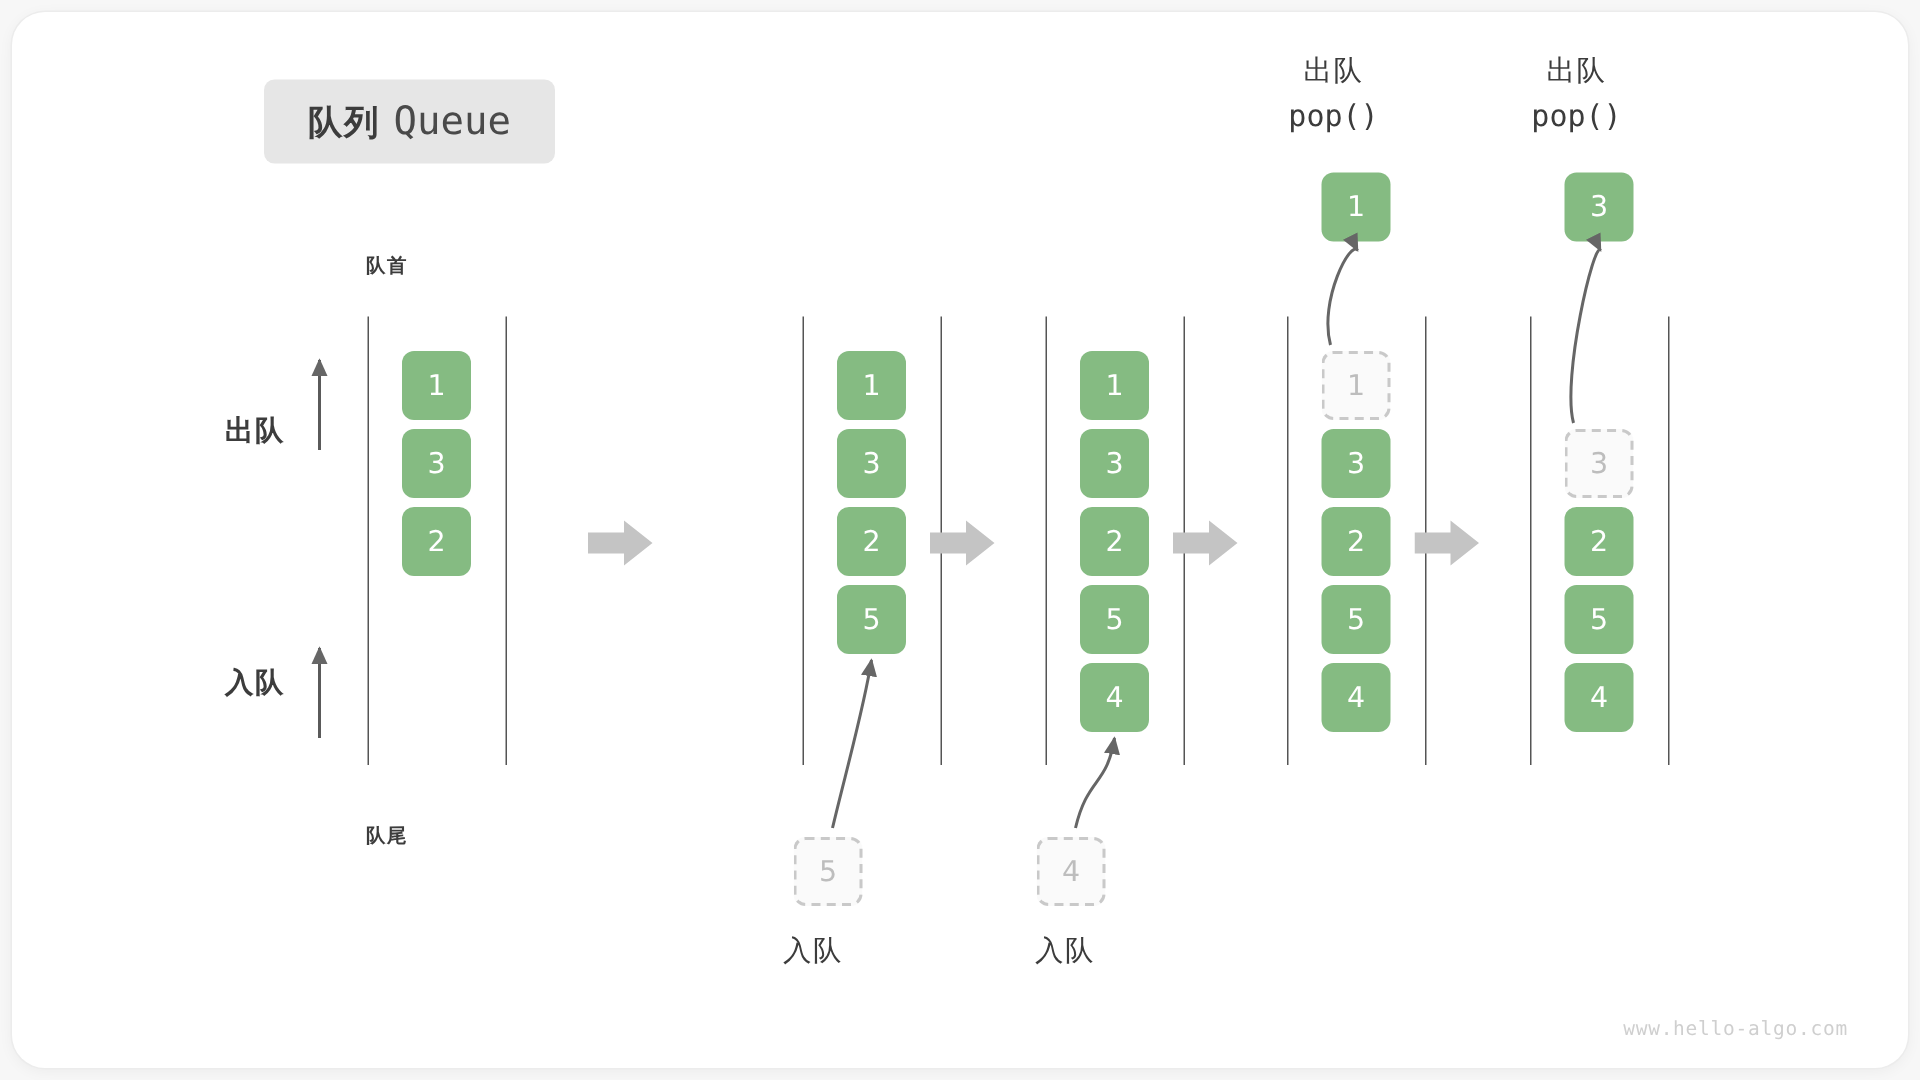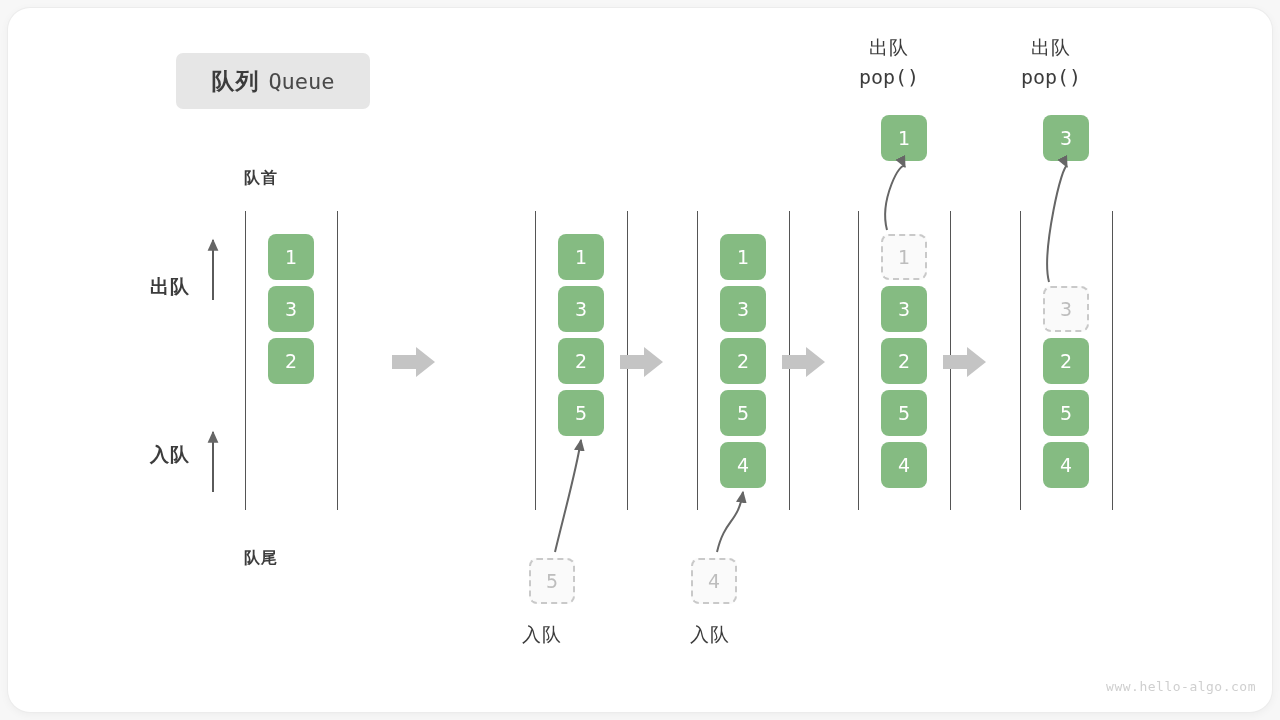--- a/index.html
+++ b/index.html
@@ -40,33 +40,33 @@
     justify-content: center;
     gap: 9px;
   }
   #title-badge .cn {
     font-size: 23px;
     font-weight: bold;
     color: #3c3c3c;
     letter-spacing: 1px;
   }
   #title-badge .en {
-    font-size: 22px;
+    font-size: 26px;
     color: #4a4a4a;
     font-family: "DejaVu Sans Mono", "Liberation Mono", monospace;
   }
 
   
   .abs-label {
     position: absolute;
     color: #3c3c3c;
     white-space: nowrap;
   }
   .head-label {
-    font-size: 16px;
+    font-size: 13px;
     font-weight: bold;
     letter-spacing: 1px;
   }
   .side-label {
     font-size: 19px;
     font-weight: bold;
     letter-spacing: 1px;
   }
   .op-label {
     font-size: 19px;
@@ -123,21 +123,21 @@
     left: 0;
     top: 0;
     width: 1264px;
     height: 704px;
     pointer-events: none;
   }
 
   
   #watermark {
     position: absolute;
-    right: 16px;
+    right: 40px;
     bottom: 18px;
     font-size: 13px;
     color: #cfcfcf;
     font-family: "DejaVu Sans Mono", "Liberation Mono", monospace;
     letter-spacing: 0.5px;
   }
 </style>
 </head>
 <body>
 

